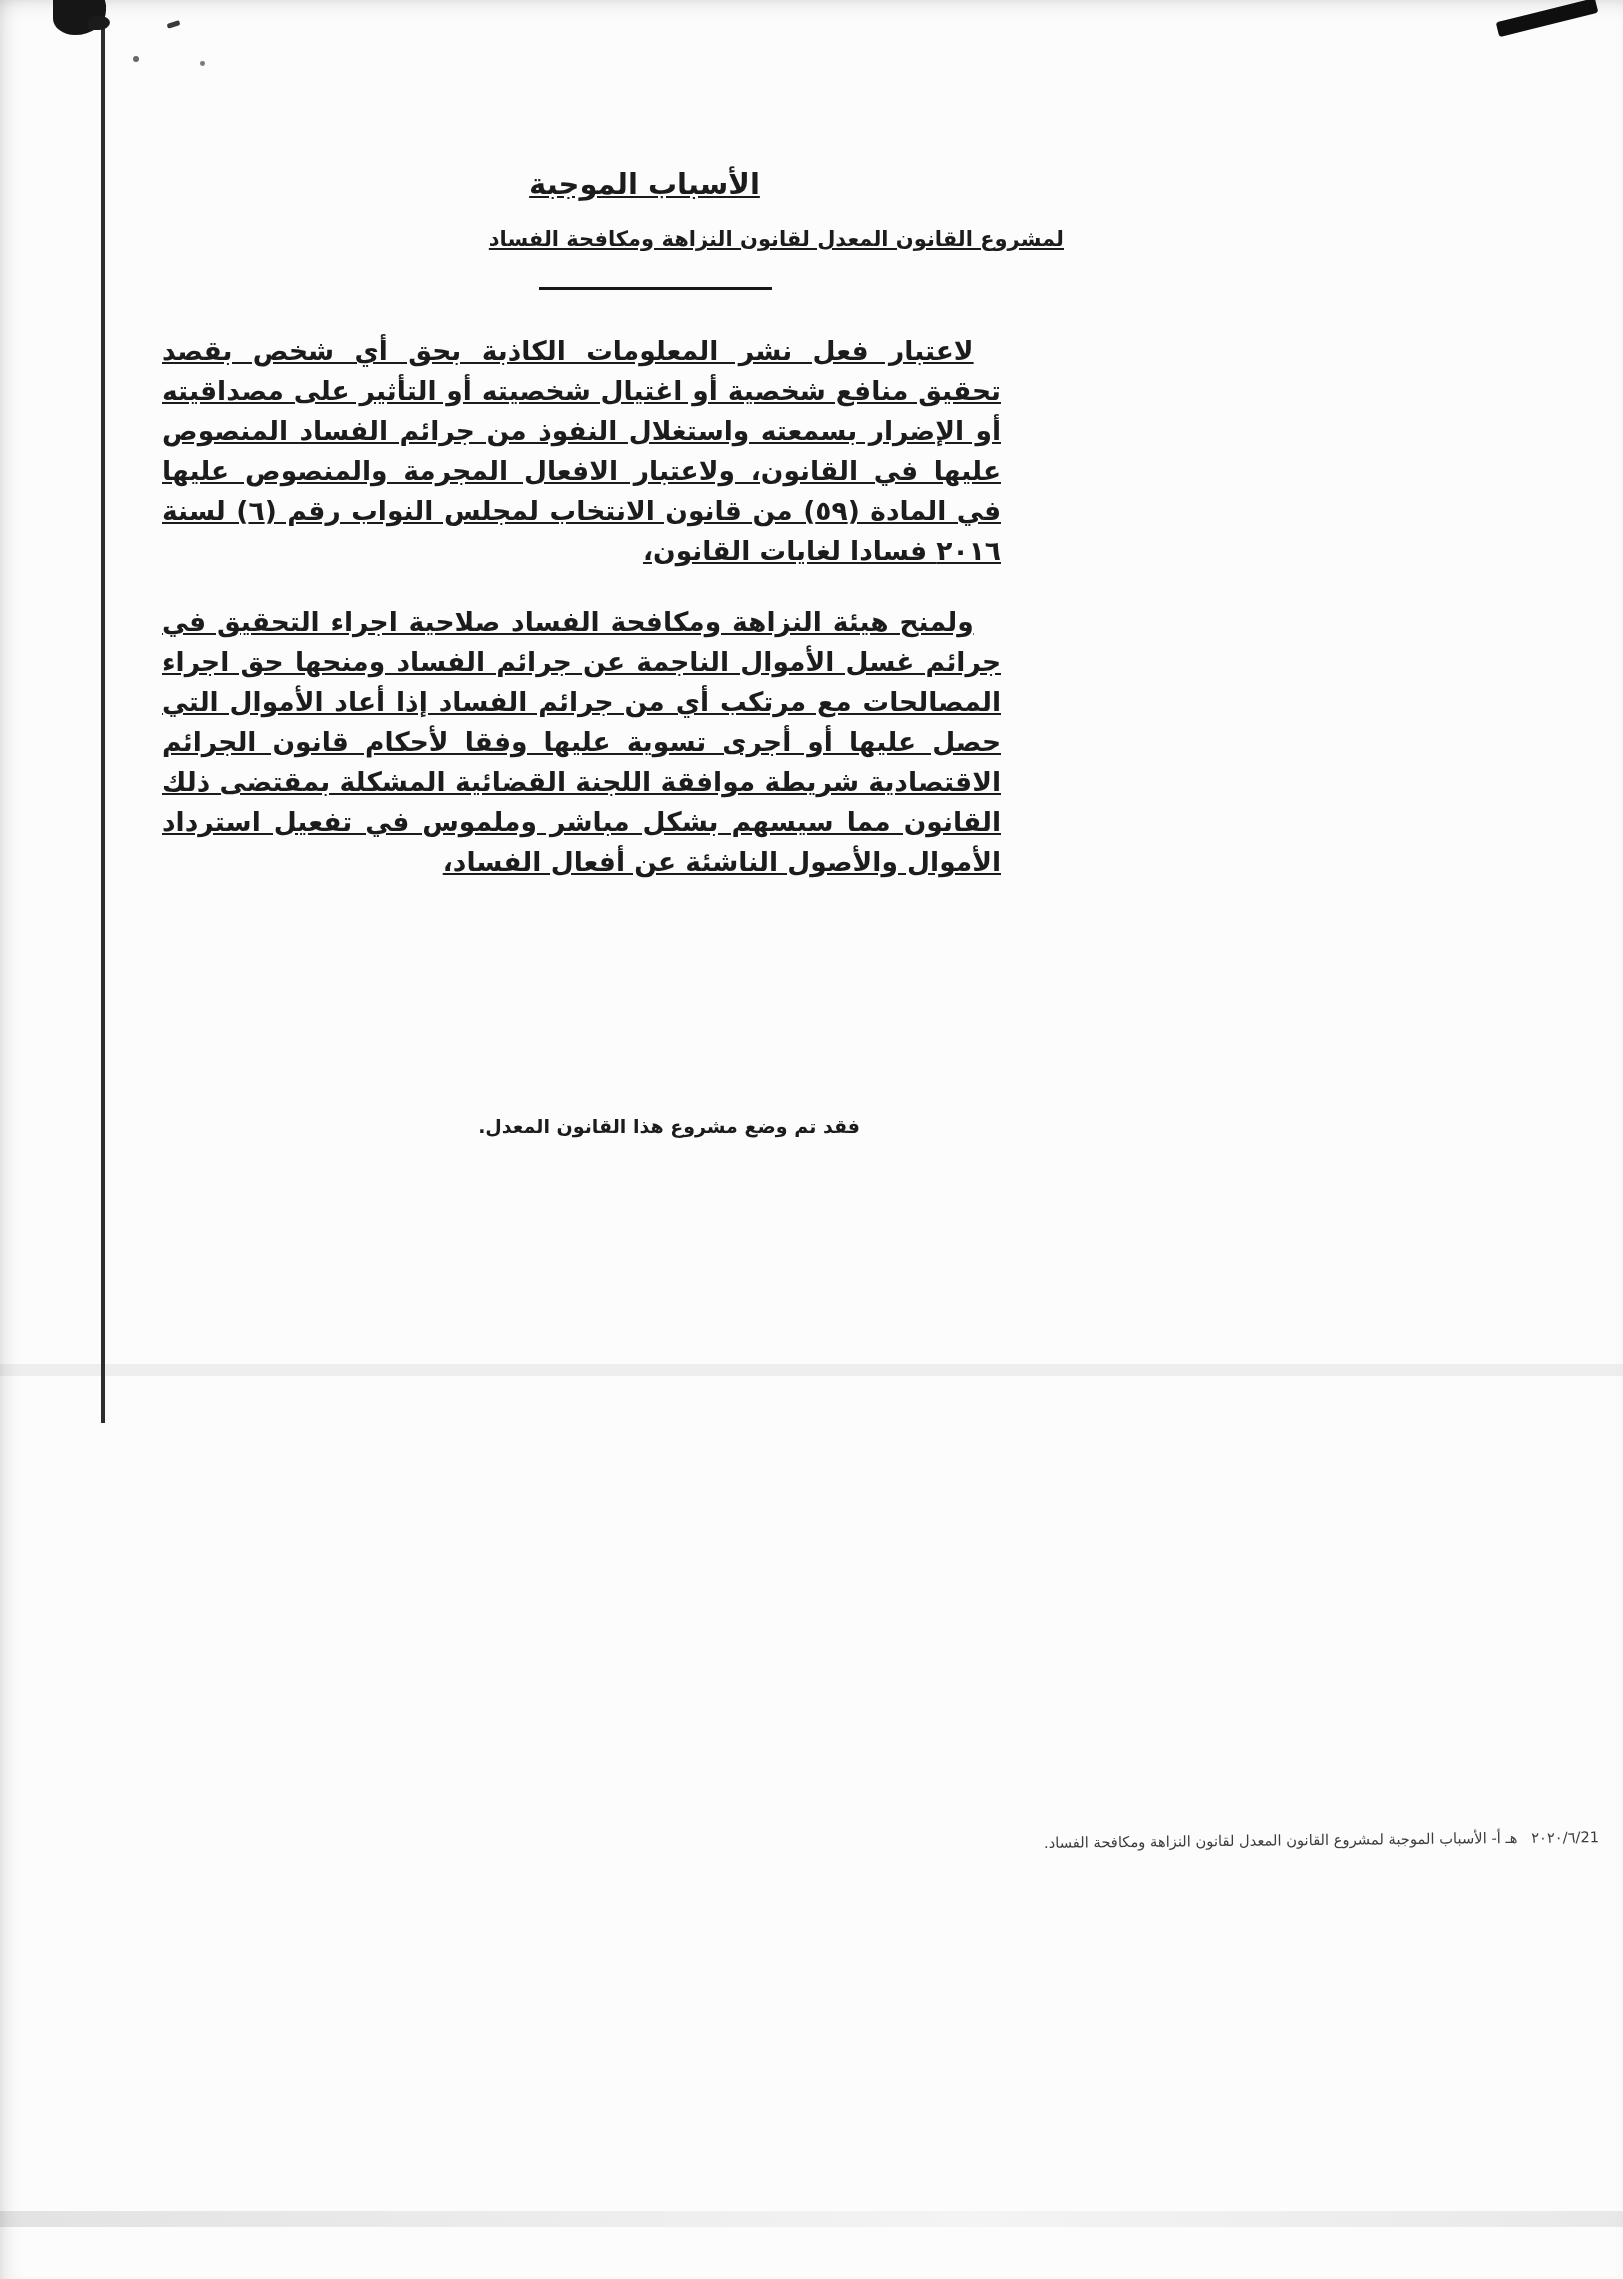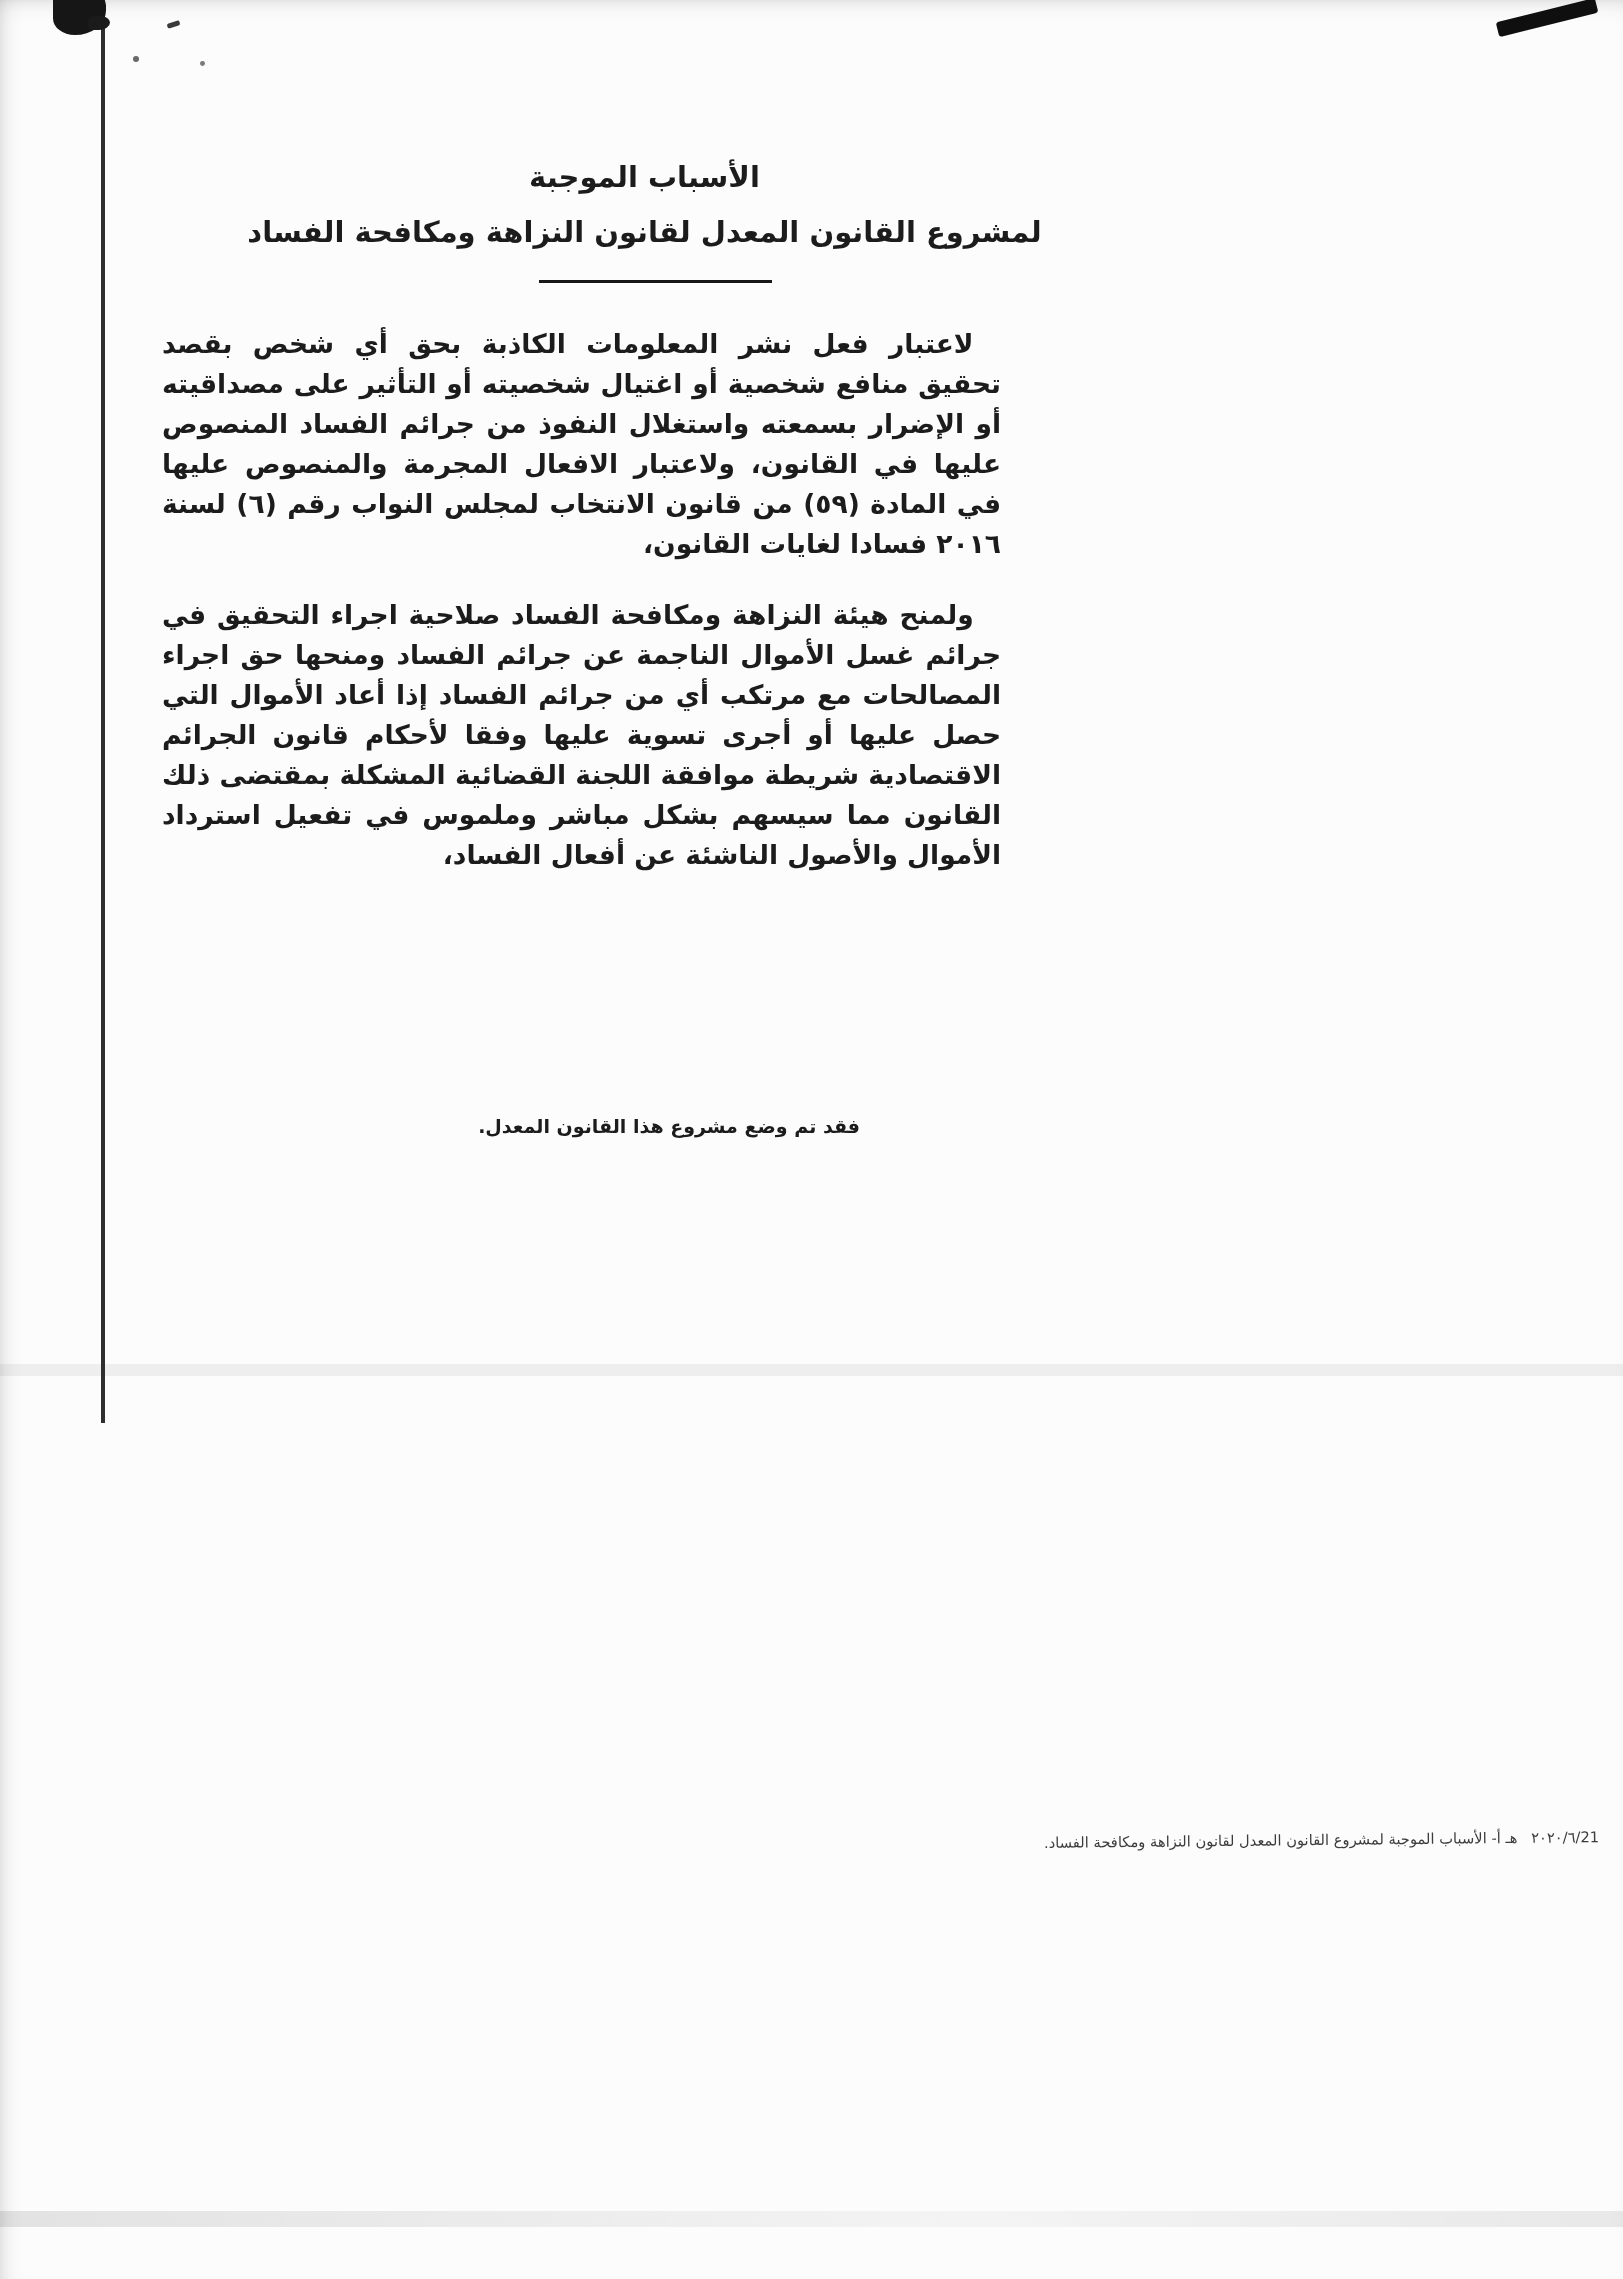--- a/index.html
+++ b/index.html
@@ -26,32 +26,33 @@
           border-radius: 2px; transform: rotate(-18deg); }
   .dot2 { left: 133px; top: 56px; width: 5.9px; height: 5.9px; background: #6a6a6a; border-radius: 50%; }
   .dot3 { left: 200px; top: 61px; width: 4.9px; height: 4.9px; background: #7a7a7a; border-radius: 50%; }
   .tr-mark { left: 1496px; top: 9.8px; width: 102px; height: 14.7px; background: #0f0f0f;
              border-radius: 2.9px; transform: rotate(-14deg); }
   .streak-mid { left: 0; top: 1364px; width: 1623px; height: 11.8px; background: rgba(60,60,60,.07); }
   .streak-bot { left: 0; top: 2211px; width: 1623px; height: 15.7px;
                 background: linear-gradient(90deg, rgba(0,0,0,.10), rgba(0,0,0,.03) 60%, rgba(0,0,0,.08)); }
 
   .content {
-    position: absolute; left: 162px; top: 158px; width: 839px;
+    position: absolute; left: 162px; top: 165px; width: 839px;
     direction: rtl;
     color: var(--ink, #1c1c1c);
     font-weight: bold;
+    text-decoration: underline;
   }
   .doc-title {
     margin: 0; text-align: center; transform: translateX(63px);
     font-size: 29px; line-height: 39px; font-weight: bold;
   }
   .doc-subtitle {
-    margin: 16.7px 0 0; text-align: center; transform: translateX(63px);
-    font-size: 29px; line-height: 37px; font-weight: bold;
+    margin: 16.7px 0 0; transform: translateX(63px);
+    font-size: 21px; line-height: 37px; font-weight: bold;
   }
   .rule {
     width: 233px; height: 0; border-bottom: 3.9px solid #181818;
     margin: 29px auto 0; transform: translateX(74px);
   }
   p.body {
     font-size: 26.5px; line-height: 40px;
     text-align: justify; text-justify: inter-word;
     text-indent: 27.4px;
     margin: 31px 0 0;

